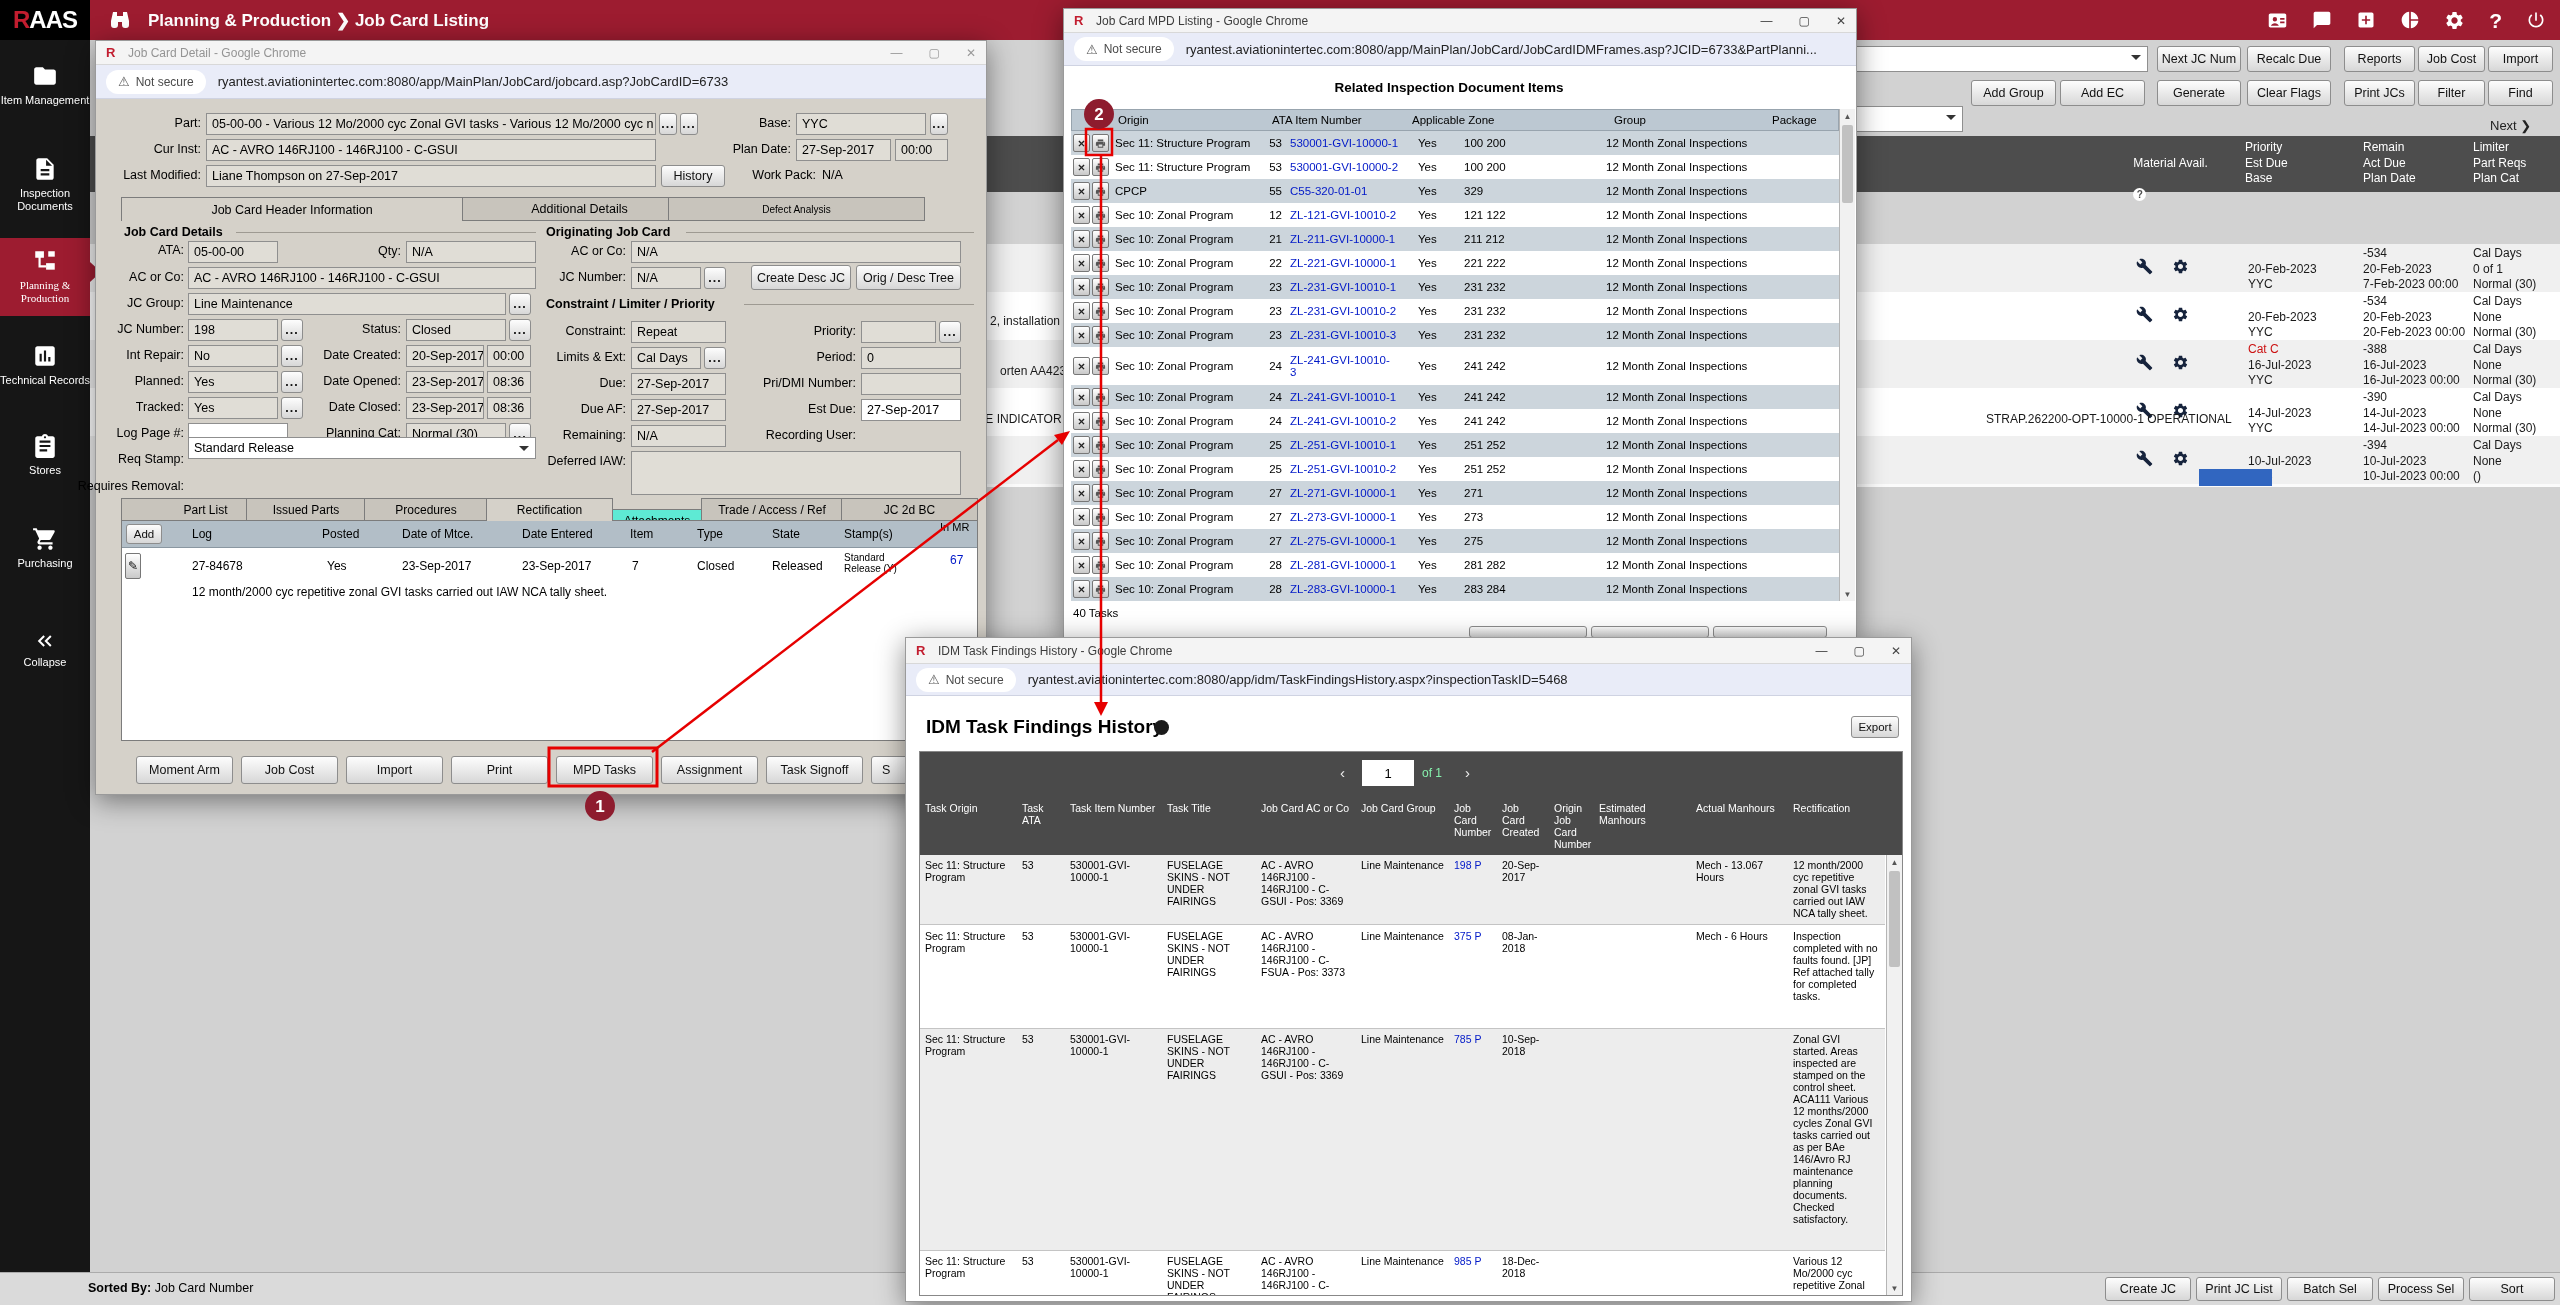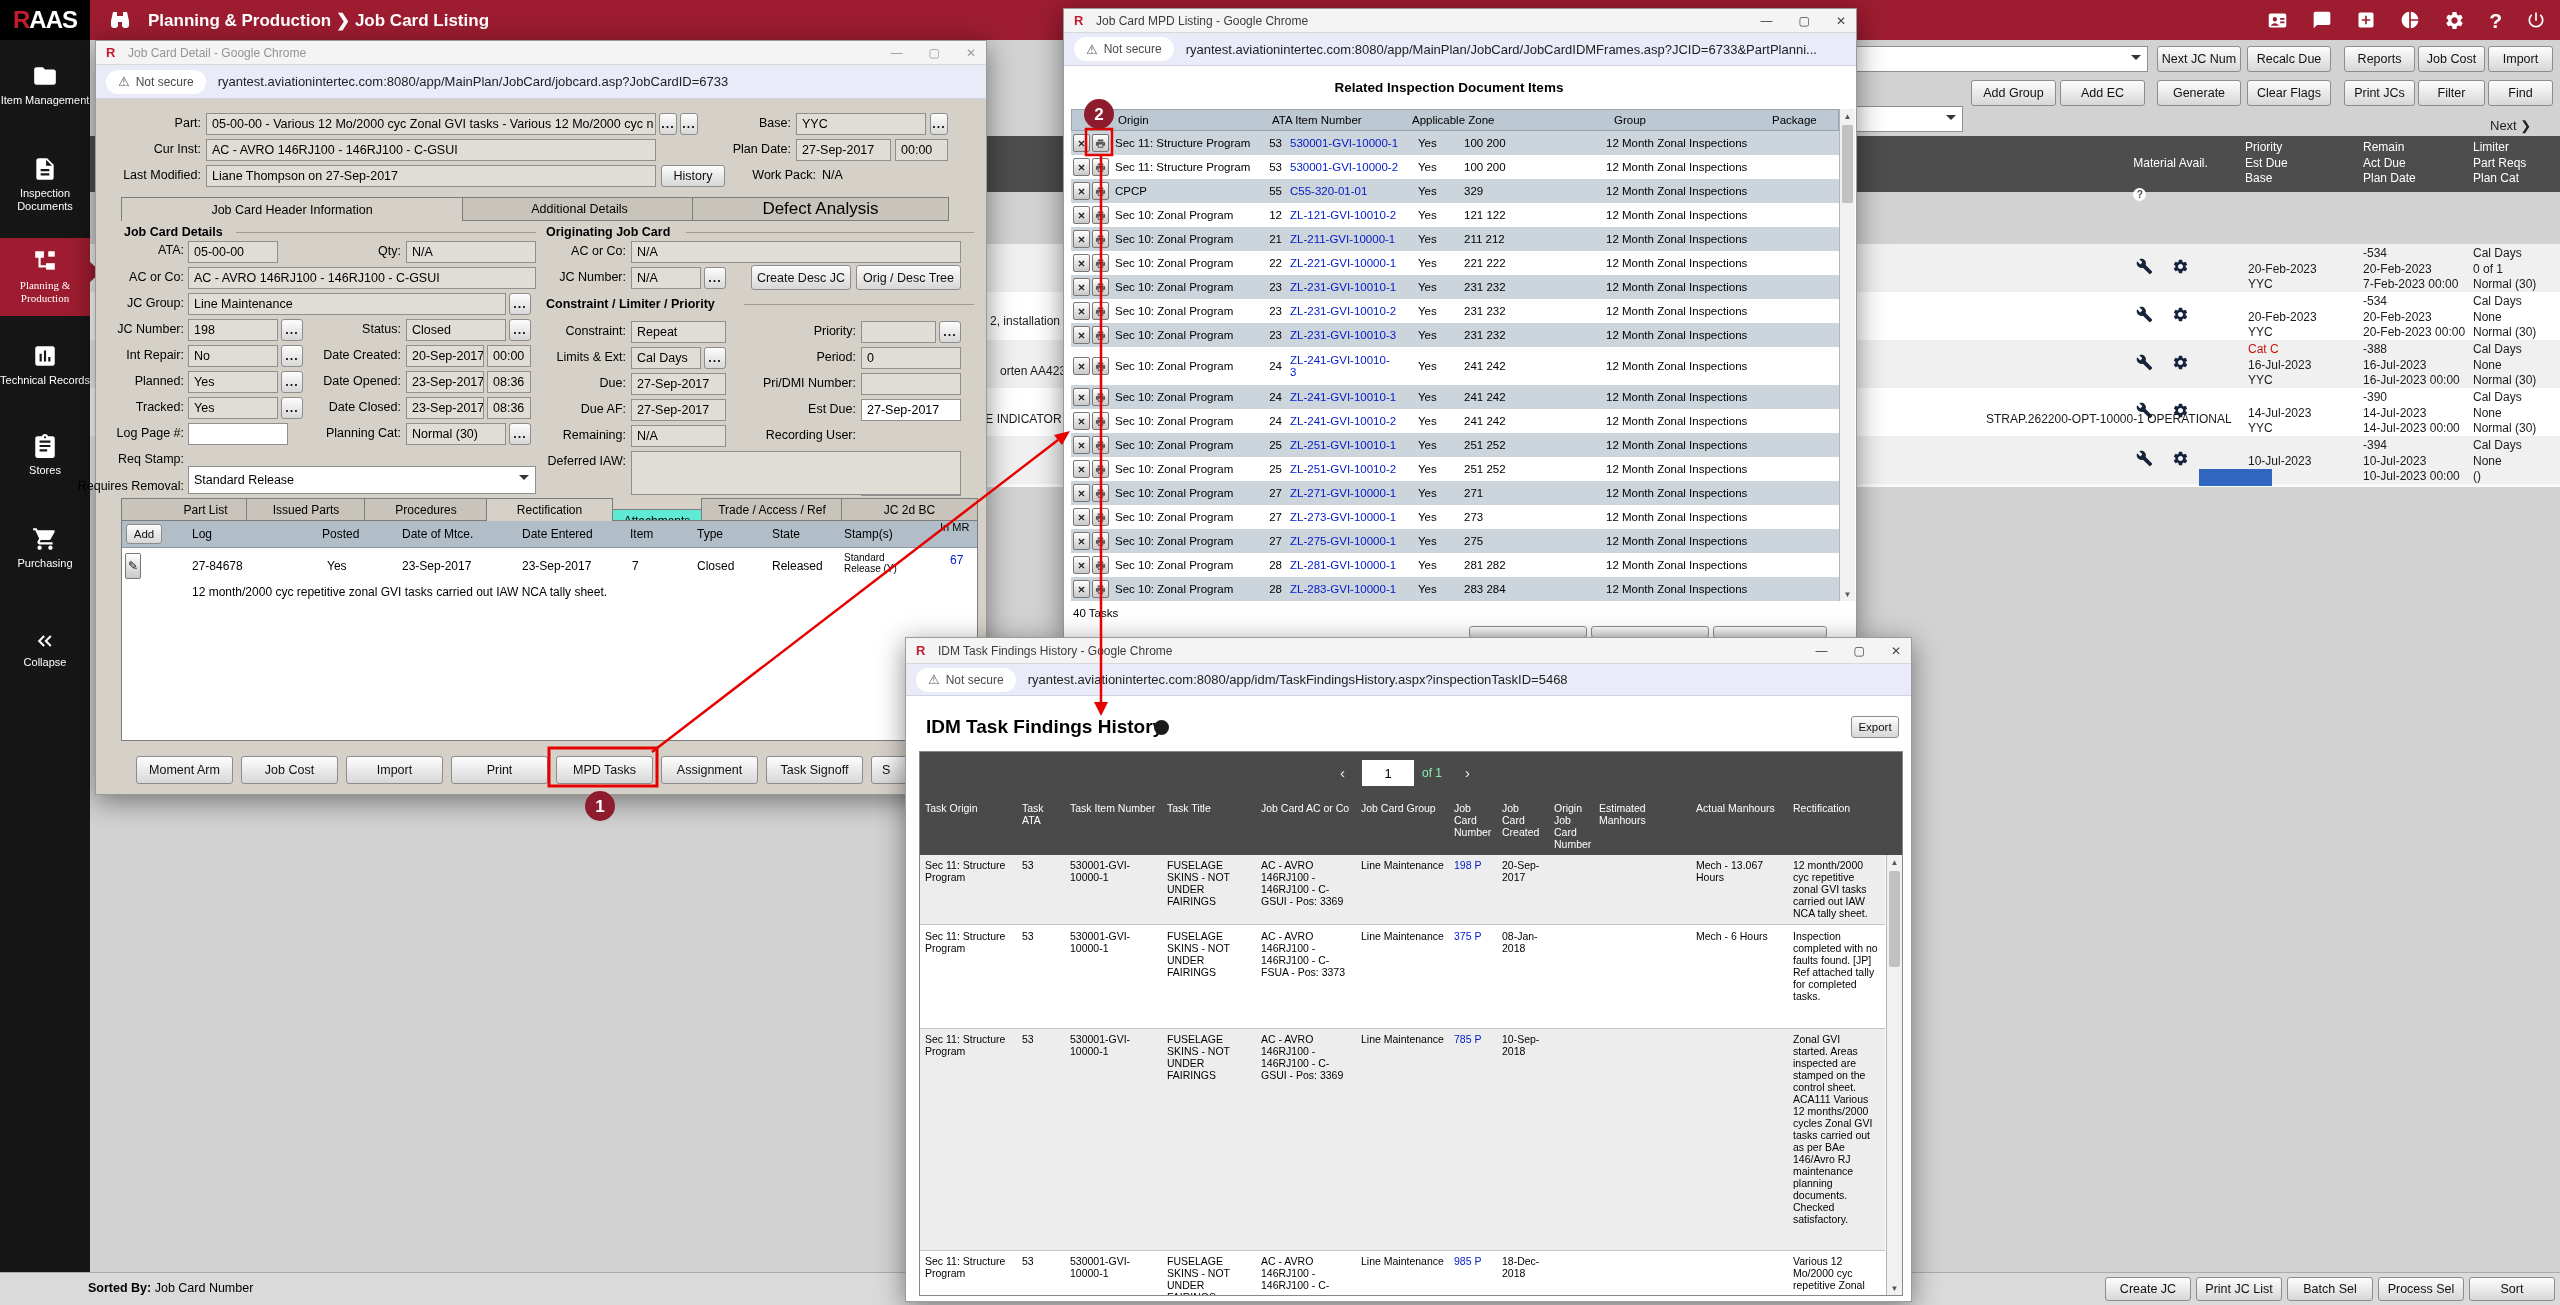--- a/index.html
+++ b/index.html
@@ -333,21 +333,21 @@
       <div class="fld a" style="left:799px;top:40px;width:53px;height:22px;">00:00</div>
 
       <span class="lbl a" style="left:0;top:69px;width:105px;">Last Modified:</span>
       <div class="fld a" style="left:110px;top:66px;width:450px;height:22px;">Liane Thompson on 27-Sep-2017</div>
       <div class="btn a" style="left:565px;top:66px;width:64px;height:22px;">History</div>
       <span class="lbl a" style="left:640px;top:69px;width:80px;">Work Pack:</span>
       <span class="a" style="left:726px;top:69px;font-size:12.5px;">N/A</span>
 
       <div class="a" style="left:25px;top:98px;width:340px;height:23px;background:#d5d1c9;border:1px solid #7c7c7c;border-bottom:none;display:flex;align-items:center;justify-content:center;font-size:12.5px;z-index:2;">Job Card Header Information</div>
       <div class="a" style="left:365px;top:98px;width:235px;height:22px;background:#c8c4bc;border:1px solid #7c7c7c;display:flex;align-items:center;justify-content:center;font-size:12.5px;">Additional Details</div>
-      <div class="a" style="left:596px;top:98px;width:255px;height:22px;background:#c8c4bc;border:1px solid #7c7c7c;display:flex;align-items:center;justify-content:center;font-size:17px;">Defect Analysis</div>
+      <div class="a" style="left:572px;top:98px;width:255px;height:22px;background:#c8c4bc;border:1px solid #7c7c7c;display:flex;align-items:center;justify-content:center;font-size:10px;">Defect Analysis</div>
 
       <span class="a" style="left:28px;top:126px;font-size:12.5px;font-weight:bold;">Job Card Details</span>
       <div class="a" style="left:140px;top:133px;width:300px;height:1px;background:#9e9a92;"></div>
       <span class="a" style="left:450px;top:126px;font-size:12.5px;font-weight:bold;">Originating Job Card</span>
       <div class="a" style="left:590px;top:133px;width:288px;height:1px;background:#9e9a92;"></div>
 
       <span class="lbl a" style="left:0;top:144px;width:88px;">ATA:</span>
       <div class="fld a" style="left:92px;top:142px;width:90px;height:22px;">05-00-00</div>
       <span class="lbl a" style="left:245px;top:145px;width:60px;">Qty:</span>
       <div class="fld a" style="left:310px;top:142px;width:130px;height:22px;">N/A</div>
@@ -387,21 +387,21 @@
       <div class="fld a" style="left:310px;top:298px;width:78px;height:22px;">23-Sep-2017</div>
       <div class="fld a" style="left:391px;top:298px;width:44px;height:22px;">08:36</div>
 
       <span class="lbl a" style="left:0;top:327px;width:88px;">Log Page #:</span>
       <div class="fld fldw a" style="left:92px;top:324px;width:100px;height:22px;"></div>
       <span class="lbl a" style="left:215px;top:327px;width:90px;">Planning Cat:</span>
       <div class="fld a" style="left:310px;top:324px;width:100px;height:22px;">Normal (30)</div>
       <div class="btn a ell" style="left:413px;top:324px;width:22px;height:22px;">...</div>
 
       <span class="lbl a" style="left:0;top:353px;width:88px;">Req Stamp:</span>
-      <div class="fld fldw sel a" style="left:92px;top:367px;width:348px;height:28px;">Standard Release</div>
+      <div class="fld fldw sel a" style="left:92px;top:338px;width:348px;height:22px;">Standard Release</div>
 
       <span class="lbl a" style="left:-40px;top:380px;width:128px;">Requires Removal:</span>
       <div class="fld sel seld a" style="left:92px;top:377px;width:348px;height:21px;">No Removal Required</div>
 
       <span class="lbl a" style="left:420px;top:145px;width:110px;">AC or Co:</span>
       <div class="fld a" style="left:535px;top:142px;width:330px;height:22px;">N/A</div>
 
       <span class="lbl a" style="left:420px;top:171px;width:110px;">JC Number:</span>
       <div class="fld a" style="left:535px;top:168px;width:70px;height:22px;">N/A</div>
       <div class="btn a ell" style="left:608px;top:168px;width:22px;height:22px;">...</div>

